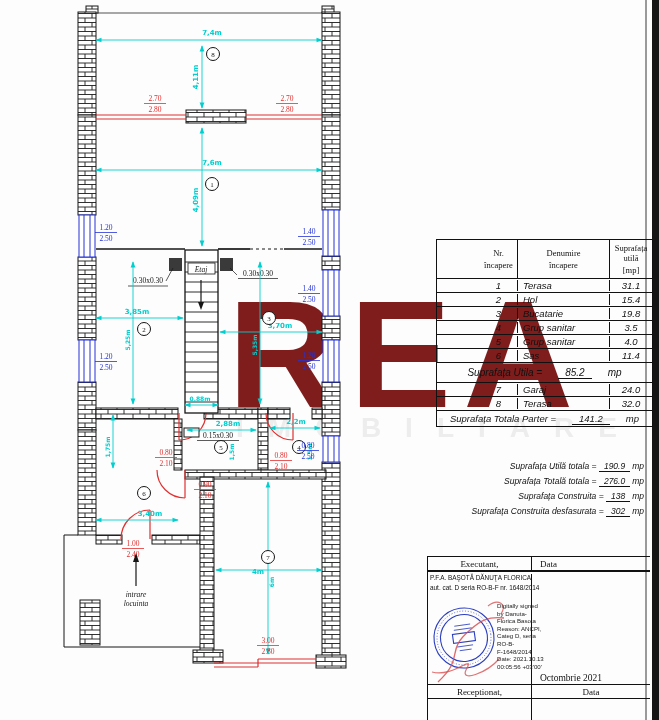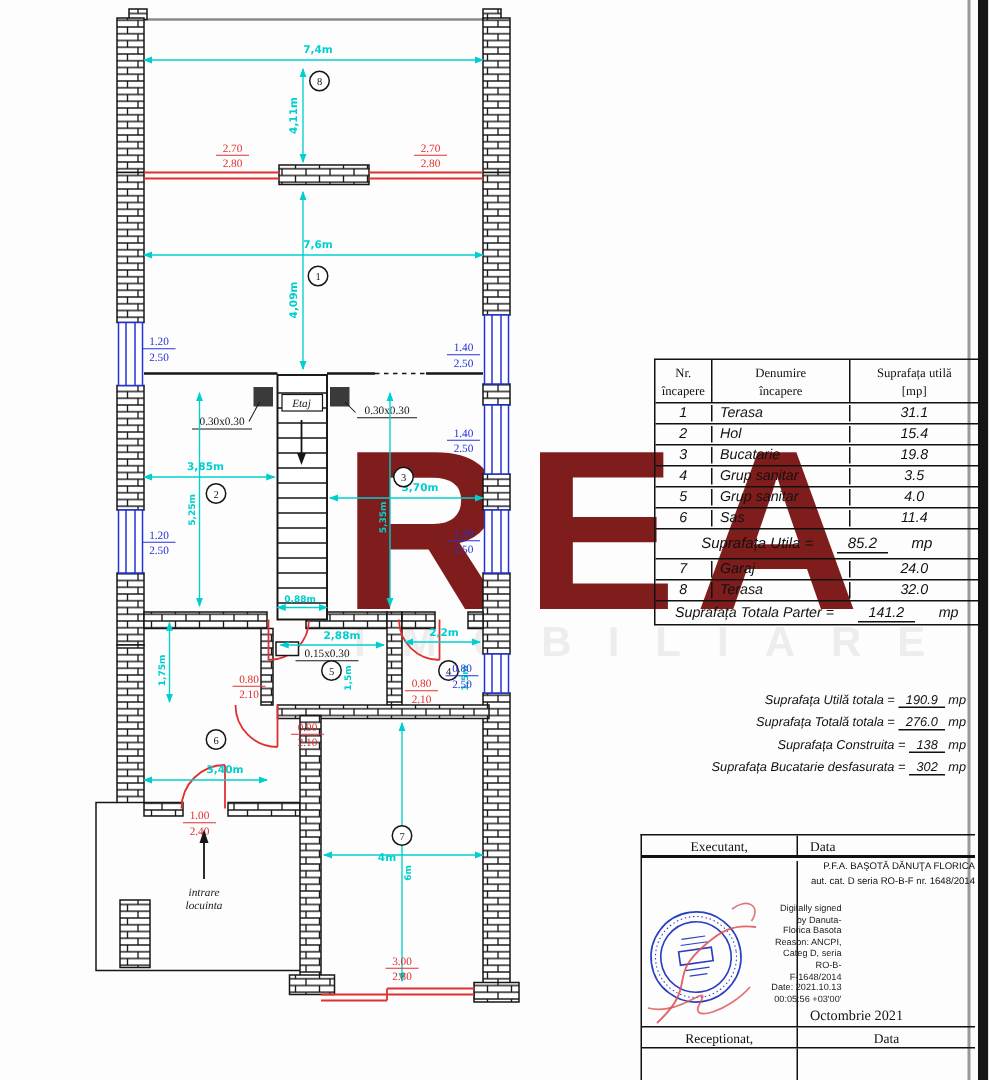--- a/index.html
+++ b/index.html
@@ -29,21 +29,21 @@
   .blk{fill:#161616;font:7.5px "Liberation Serif",serif;}
   .it{font-style:italic;}
   .roomno{fill:#161616;font:7px "Liberation Serif",serif;}
   .gray-line{stroke:#8a8a8a;stroke-width:1.6;}
   
   .artable{position:absolute;left:436px;top:239px;width:215px;z-index:2;border:1.6px solid #111;
            font-family:"Liberation Sans",sans-serif;background:transparent;}
   .thead{display:flex;border-bottom:1.4px solid #111;font-family:"Liberation Serif",serif;
          font-size:8.5px;text-align:center;}
   .thead .c{display:flex;flex-direction:column;justify-content:center;gap:2px;padding:3px 0;}
-  .c1{width:37px;border-right:1px solid #111;}
+  .c1{width:37px;border-right:1px solid #111;margin-left:43px;}
   .c2{width:92px;border-right:1px solid #111;box-sizing:border-box;}
   .c3{flex:1;}
   .trow{display:flex;height:13px;border-bottom:1px solid #111;font-size:9.5px;font-style:italic;
         align-items:center;}
   .trow .c1{text-align:center;}
   .trow .c2{padding-left:5px;box-sizing:border-box;}
   .trow .c3{text-align:center;}
   .band{height:19px;display:flex;align-items:center;justify-content:center;gap:16px;
         font-size:10px;font-style:italic;border-bottom:1px solid #111;}
   .band.last{border-bottom:none;height:15px;font-size:9.5px;}
@@ -55,21 +55,21 @@
   .sline .uv{padding:0 5px;}
   .sline .mp{margin-left:2px;}
   
   .tblock{position:absolute;left:427px;top:556px;width:223px;height:164px;z-index:2;
           border-left:1px solid #111;border-top:1.6px solid #111;box-sizing:border-box;}
   .tb-row{display:flex;height:13px;border-bottom:2px solid #111;
           font-family:"Liberation Serif",serif;font-size:9px;align-items:center;}
   .tb-row .lc{width:103px;text-align:center;border-right:1px solid #111;height:100%;
               display:flex;align-items:center;justify-content:center;}
   .tb-row .rc{flex:1;padding-left:8px;}
-  .tb-body{position:relative;height:110px;border-bottom:1.6px solid #111;text-align:right;}
+  .tb-body{position:relative;height:110px;border-bottom:1.6px solid #111;}
   .tb-div{position:absolute;left:103px;top:0;bottom:0;width:1px;background:#111;}
   .firm{font-size:6.4px;line-height:8px;margin:2px 0 0 2px;}
   .sigtext{position:absolute;left:69px;top:28px;width:64px;font-size:6.1px;line-height:7.6px;
            color:#1c1c1c;}
   .stamp{position:absolute;left:0px;top:20px;}
   .datecell{position:absolute;left:112px;bottom:1px;font-family:"Liberation Serif",serif;
             font-size:9.5px;}
   .tb-row2{display:flex;height:13px;border-bottom:1.4px solid #111;
            font-family:"Liberation Serif",serif;font-size:9px;align-items:center;}
   .tb-row2 .lc{width:103px;text-align:right;border-right:1px solid #111;height:100%;
@@ -432,21 +432,21 @@
         <span>Suprafața Totala Parter =</span>
         <span class="uv">141.2</span>
         <span>mp</span>
       </div>
   </div>
 
   <div class="summary">
     <div class="sline"><span>Suprafața Utilă totala</span><span> = </span><span class="uv">190.9</span><span class="mp">mp</span></div>
     <div class="sline"><span>Suprafața Totală totala</span><span> = </span><span class="uv">276.0</span><span class="mp">mp</span></div>
     <div class="sline"><span>Suprafața Construita</span><span> = </span><span class="uv">138</span><span class="mp">mp</span></div>
-    <div class="sline"><span>Suprafața Bucatarie desfasurata</span><span> = </span><span class="uv">302</span><span class="mp">mp</span></div>
+    <div class="sline"><span>Suprafața Construita desfasurata</span><span> = </span><span class="uv">302</span><span class="mp">mp</span></div>
   </div>
 
   <div class="tblock">
     <div class="tb-row">
       <div class="lc">Executant,</div>
       <div class="rc">Data</div>
     </div>
     <div class="tb-body">
       <div class="tb-div"></div>
       <div class="firm">P.F.A. BAŞOTĂ DĂNUŢA FLORICA</div>

